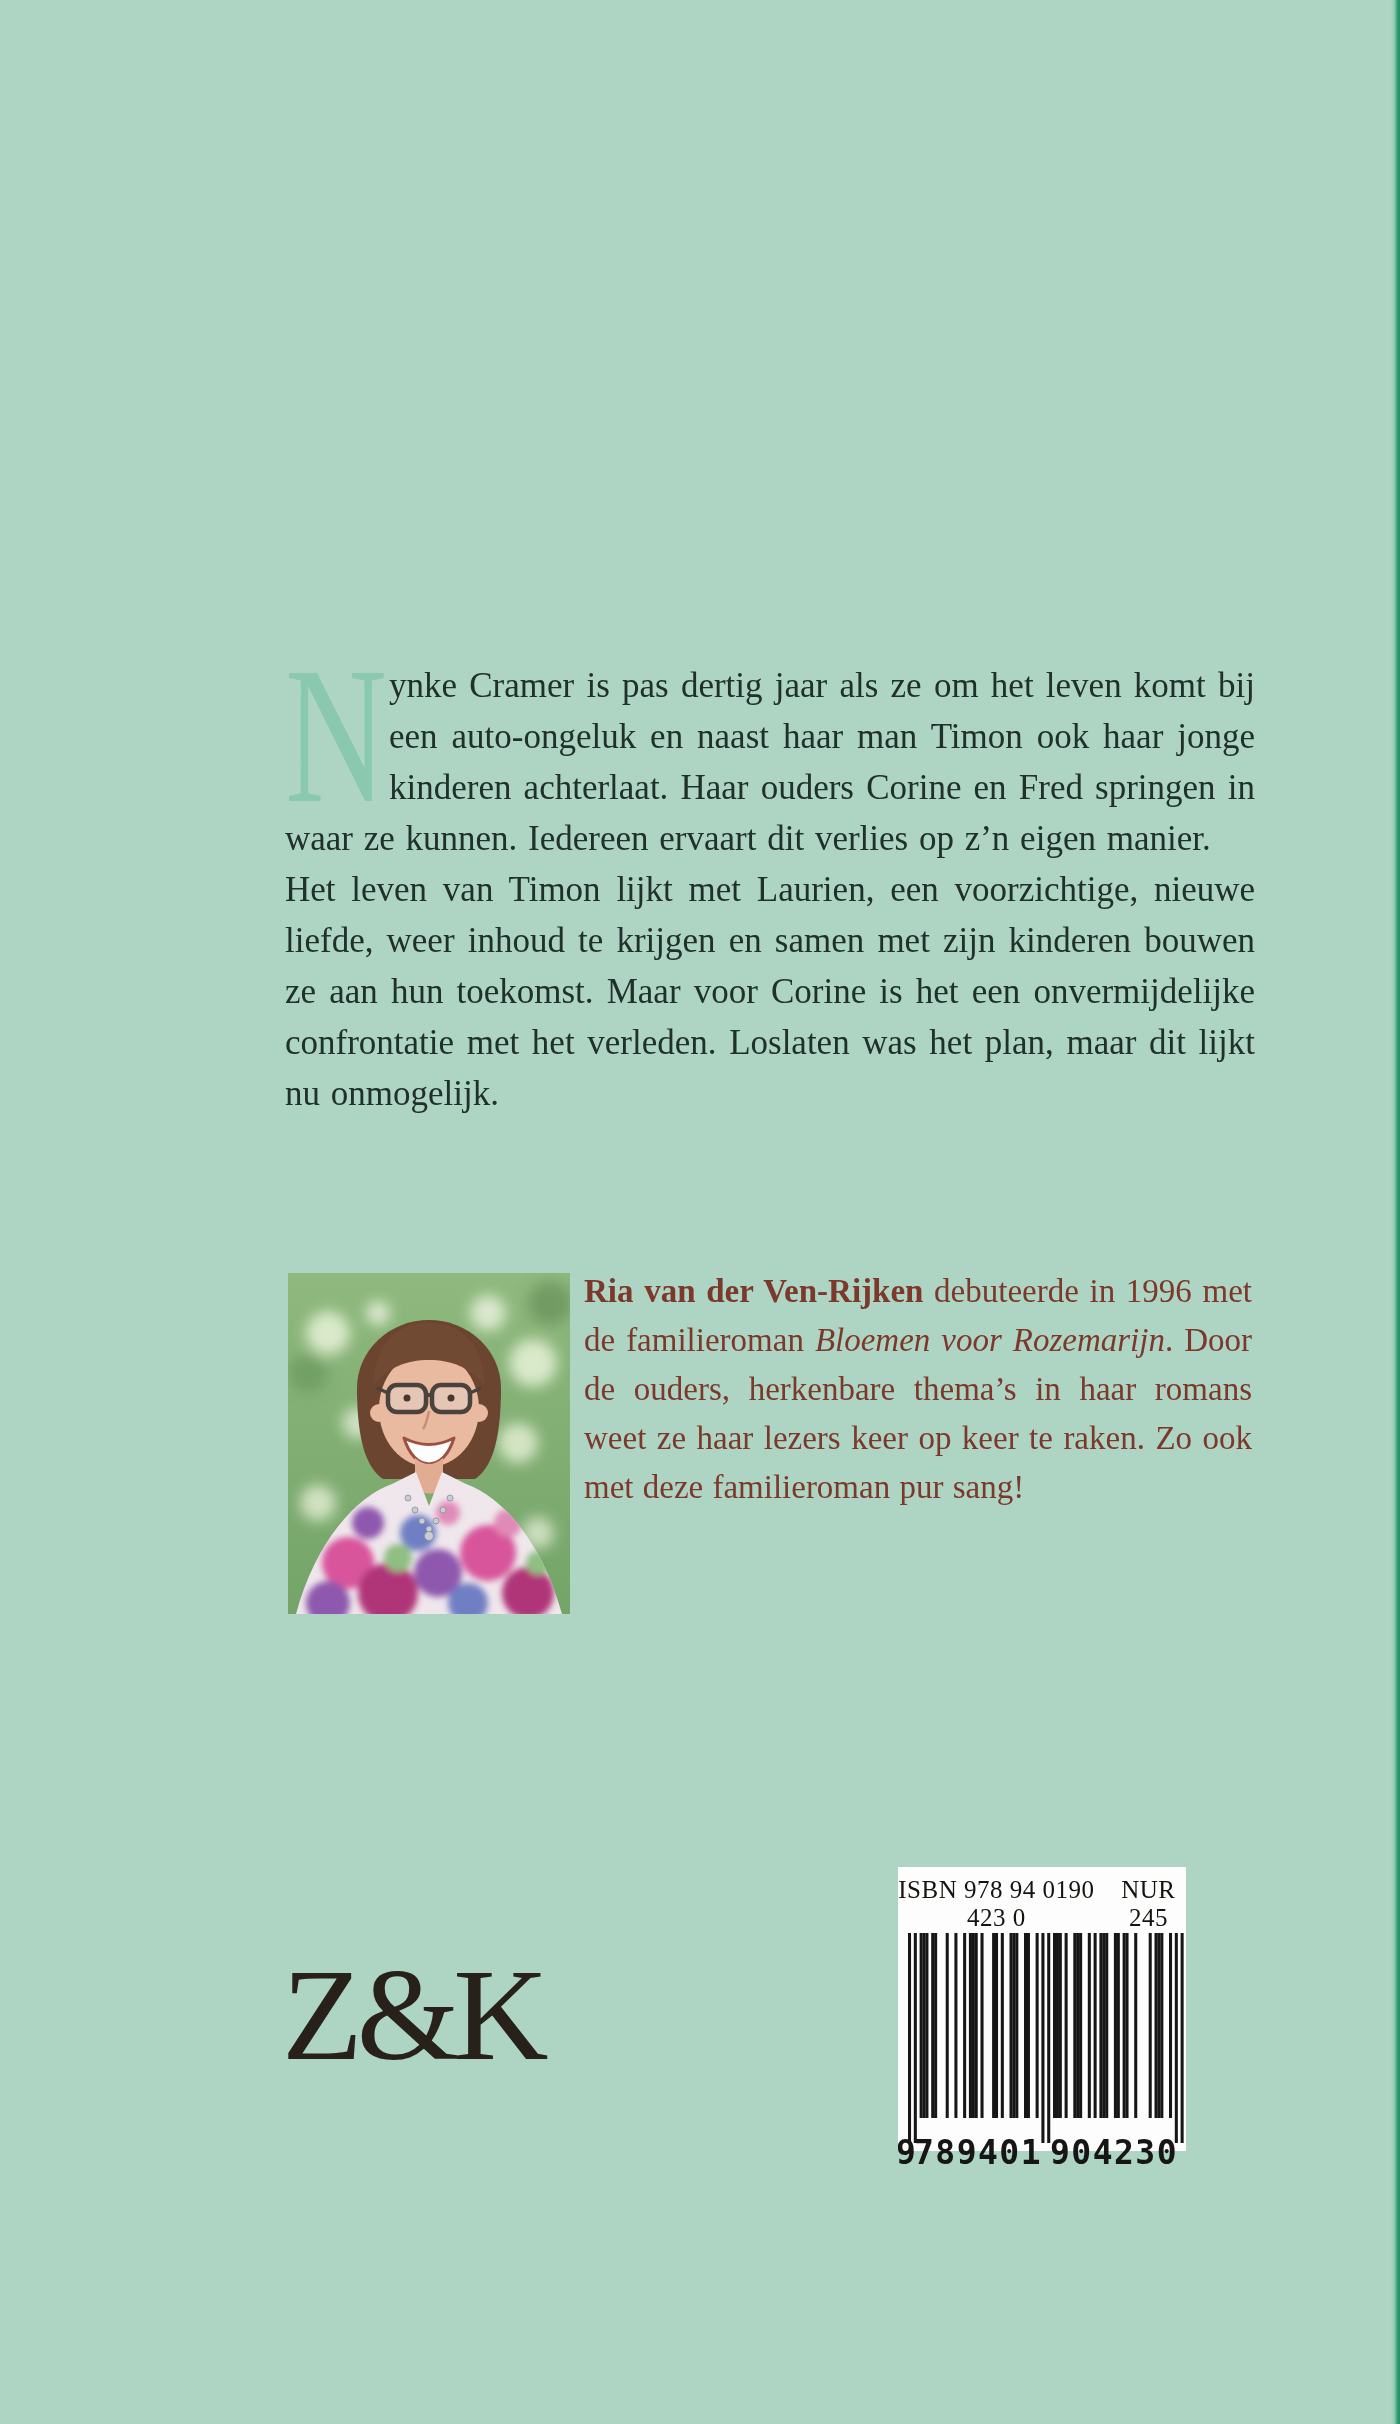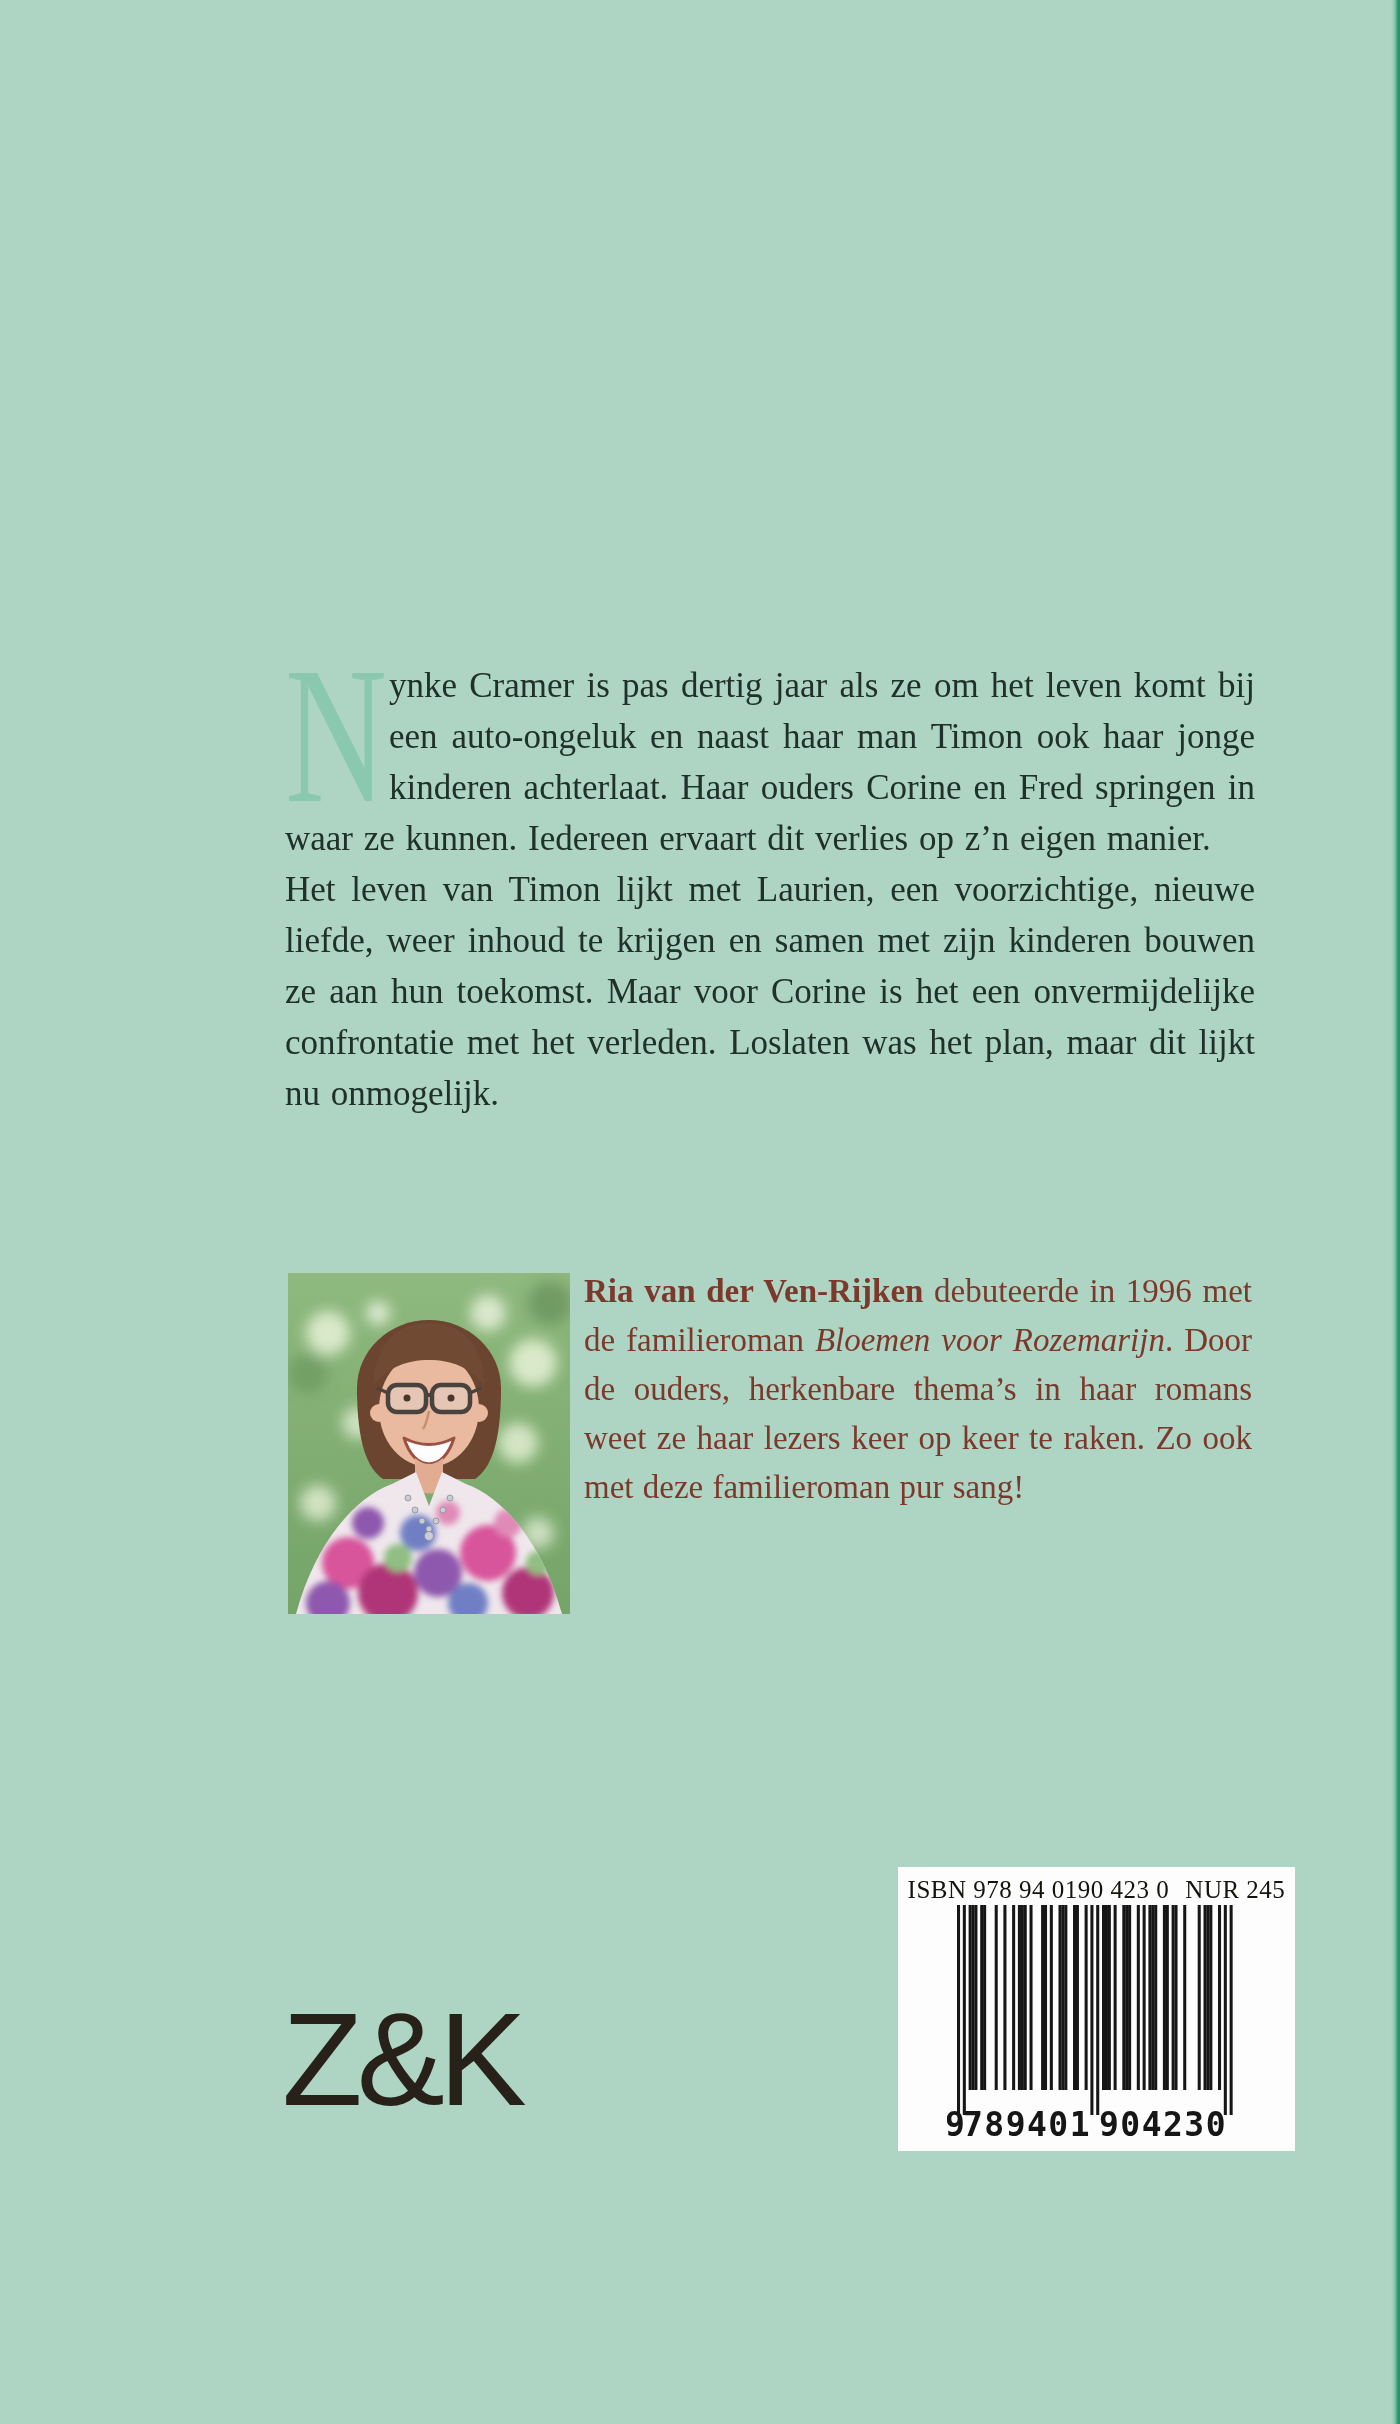--- a/index.html
+++ b/index.html
@@ -26,25 +26,25 @@
     color:var(--dropcap-teal);transform:scaleX(.72);transform-origin:0 55%;
     font-family:"Liberation Serif",serif;}
 
   .author-row{position:absolute;left:288px;top:1273px;width:964px;display:flex;gap:14px;}
   .photo-frame{width:282px;height:341px;flex:0 0 282px;overflow:hidden;}
   .bio{flex:1;font-size:33px;line-height:49px;color:var(--headline-red);
     text-align:justify;margin-top:-6px;word-spacing:1px;}
   .bio .author-name{font-weight:bold;}
   .bio .book-title{font-style:italic;}
 
-  .publisher-logo{position:absolute;left:282px;top:1993px;
-    font-family:Liberation Sans, sans-serif;font-size:132px;line-height:134px;
+  .publisher-logo{position:absolute;left:282px;top:1948px;
+    font-family:Liberation Serif, serif;font-size:132px;line-height:134px;
     color:var(--logo-dark);letter-spacing:-6px;}
 
-  .isbn-panel{position:absolute;left:898px;top:1867px;width:397px;height:284px;
+  .isbn-panel{position:absolute;left:898px;top:1867px;width:288px;height:284px;
     background:#fdfdfd;text-align:center;}
   .isbn-label-row{display:flex;justify-content:center;gap:16px;margin-top:9px;
     font-size:25px;line-height:28px;color:#14140f;letter-spacing:.5px;}
   .barcode{display:block;margin:1px auto 0;}
   .website-band{position:absolute;left:898px;top:2151px;width:360px;height:39px;
     background:var(--band-navy);color:var(--band-text);
     font-size:21px;line-height:39px;text-align:center;letter-spacing:7px;}
 </style>
 </head>
 <body>

